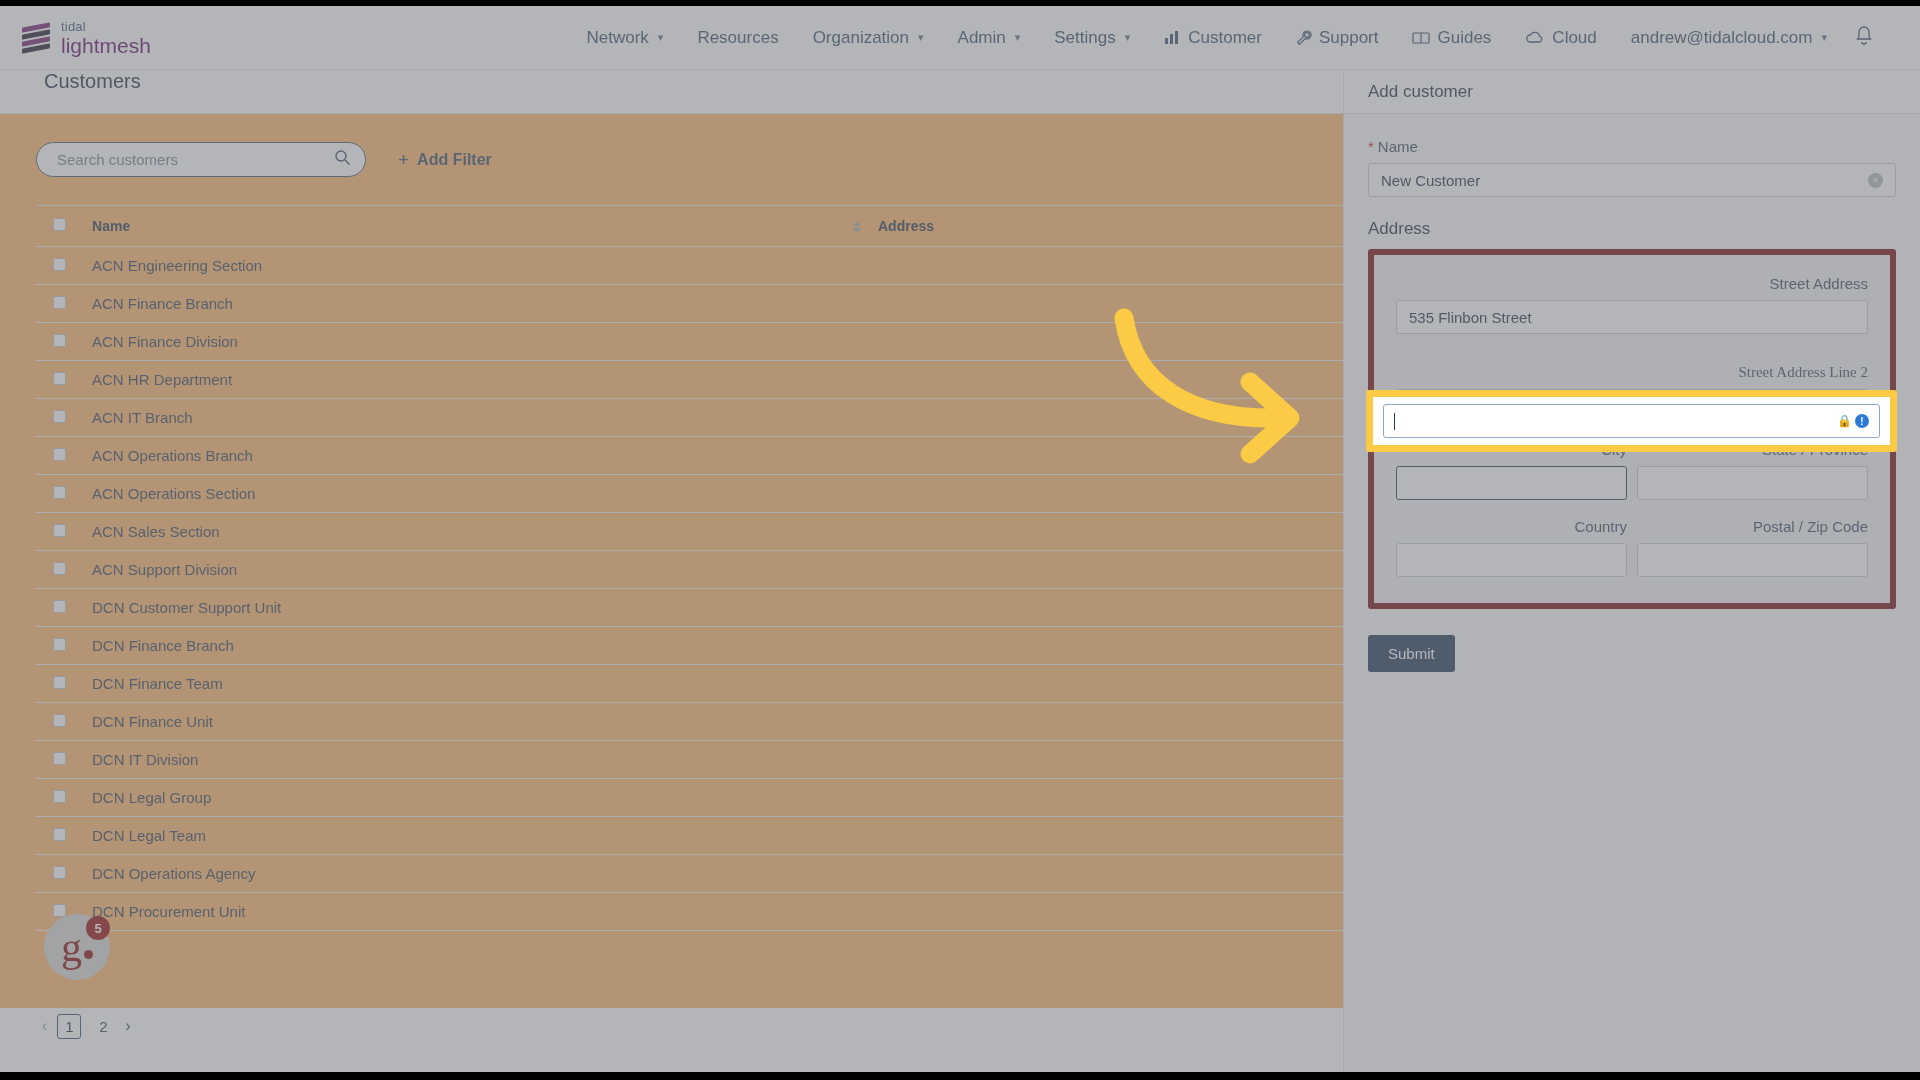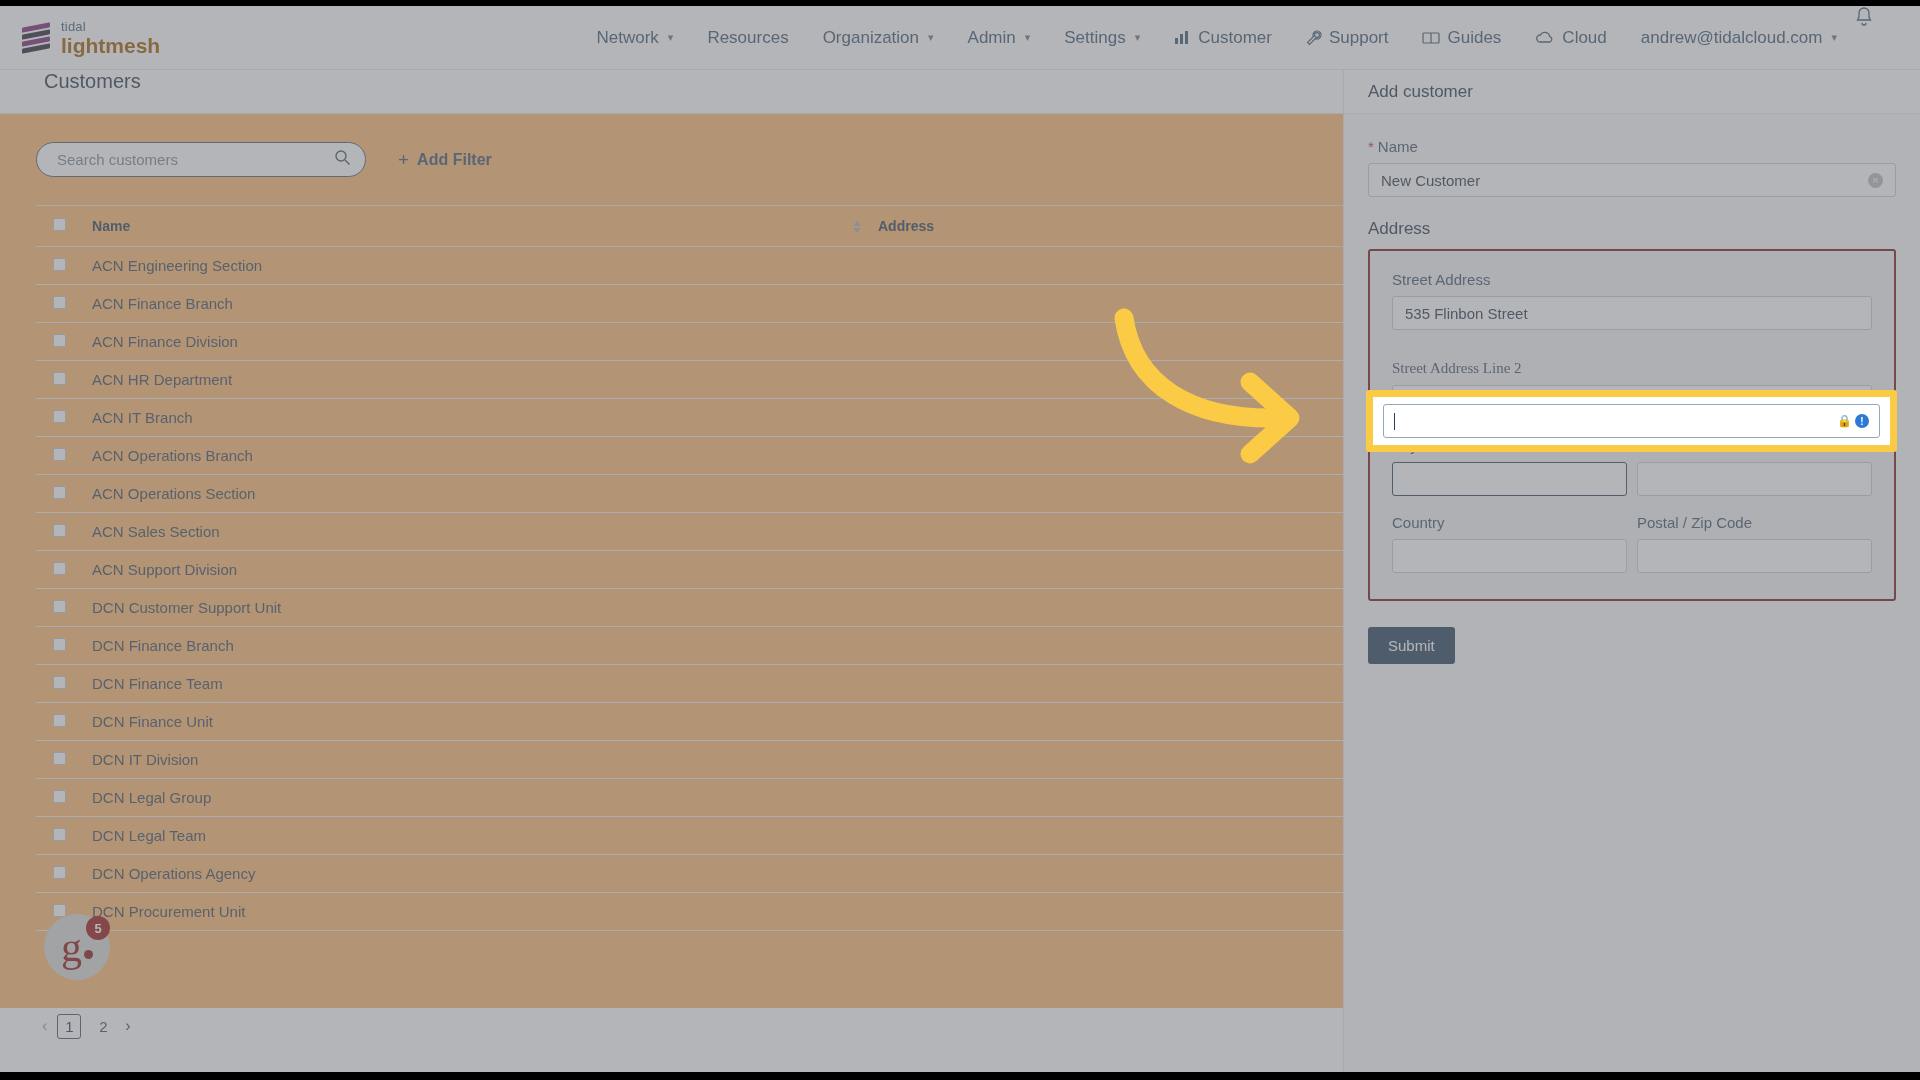--- a/index.html
+++ b/index.html
@@ -18,35 +18,35 @@
   
   #page {
     position: absolute; inset: 0;
     background: #ffffff;
   }
   
   #topnav {
     position: absolute; top: 6px; left: 0; right: 0; height: 64px;
     background: #ffffff;
     border-bottom: 1px solid #e6e8eb;
-    display: flex; 
+    display: flex; align-items: center; gap: 10px;
   }
   .brand { display: flex; align-items: center; margin-left: 22px; width: 230px; }
   .brand-mark { width: 28px; height: 30px; position: relative; margin-right: 11px; }
   .brand-mark i {
     position: absolute; left: 0; width: 28px; height: 5px;
     background: #7b2d7b; border-radius: 1px; transform: skewY(-11deg);
   }
   .brand-mark i:nth-child(1){ top: 2px; }
   .brand-mark i:nth-child(2){ top: 9px; background:#2b2b3a; }
   .brand-mark i:nth-child(3){ top: 16px; }
   .brand-mark i:nth-child(4){ top: 23px; background:#2b2b3a; }
   .brand-text { line-height: 1; }
   .brand-top { font-size: 13px; color: #46637f; letter-spacing:.2px; }
-  .brand-bottom { font-size: 21px; color: #a16207; font-weight: 700; margin-top: 2px; }
+  .brand-bottom { font-size: 21px; color: #701a75; font-weight: 400; margin-top: 2px; }
 
   #navitems { display:flex; align-items:center; gap: 0px; margin-left: 345px; }
   .navitem {
     display:flex; align-items:center; gap:7px;
     font-size: 17px; color: #3f5a73;
     padding: 8px 17px; cursor: pointer; white-space: nowrap;
   }
   .caret { font-size: 11px; opacity: .8; margin-left: 2px; }
   .navicon { display:inline-flex; align-items:center; }
   #bell { margin-left: auto; margin-right: 46px; cursor:pointer; }
@@ -139,21 +139,21 @@
   .field {
     width:100%; height:34px; border:1px solid #c9ced3; border-radius:3px;
     background:#fff; display:flex; align-items:center; padding:0 12px;
     font-size:15px; color:#2c3e50;
   }
   .field .clear {
     margin-left:auto; width:15px;height:15px;border-radius:50%;background:#b9bec3;
     color:#fff;font-size:11px;display:flex;align-items:center;justify-content:center;cursor:pointer;
   }
   #sec-address-title { font-size:17px; color:#2c3e50; margin: 22px 0 10px 0; }
-  #addr-card { background:#f3f4f6; border:2px solid #7f1d1d; border-radius:3px; padding: 20px 22px 26px 22px; }
+  #addr-card { background:#f3f4f6; border:6px solid #7f1d1d; border-radius:3px; padding: 20px 22px 26px 22px; text-align: right; }
   .row2 { display:flex; gap: 10px; margin-top: 18px; }
   .row2 > div { flex:1; }
   .field.focused { border-color:#2f4a63; }
   .mt18 { margin-top:30px;font-family:Liberation Serif, serif; }
   #submit {
     margin: 26px 0 0 0; background:#2d4661; color:#fff; border:0; border-radius:3px;
     font-size:15px; padding: 10px 20px; cursor:pointer; font-family:"Liberation Sans", sans-serif;
   }
 
   

